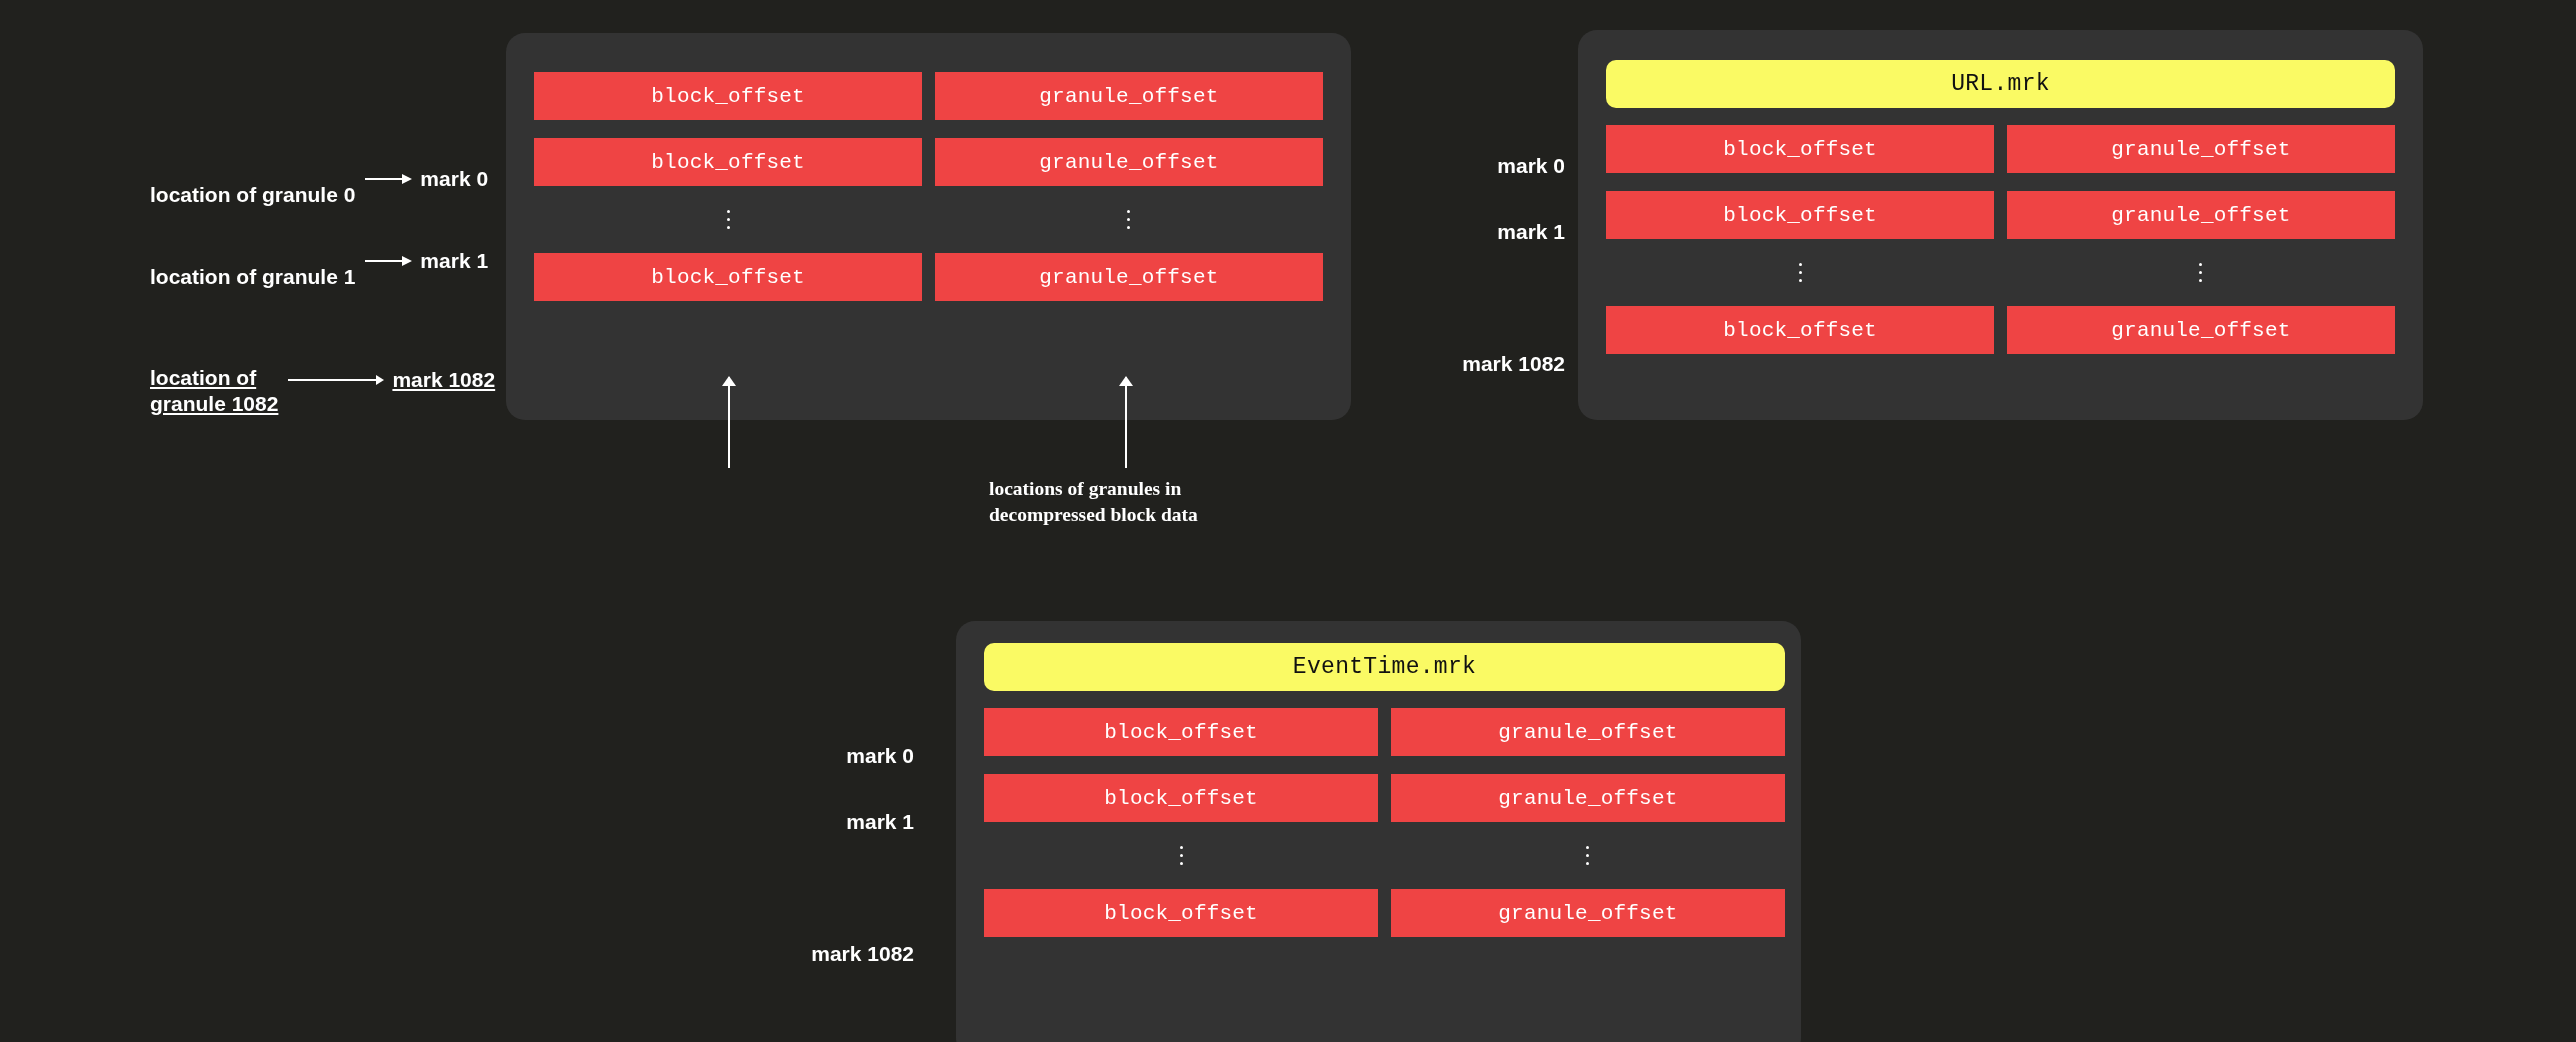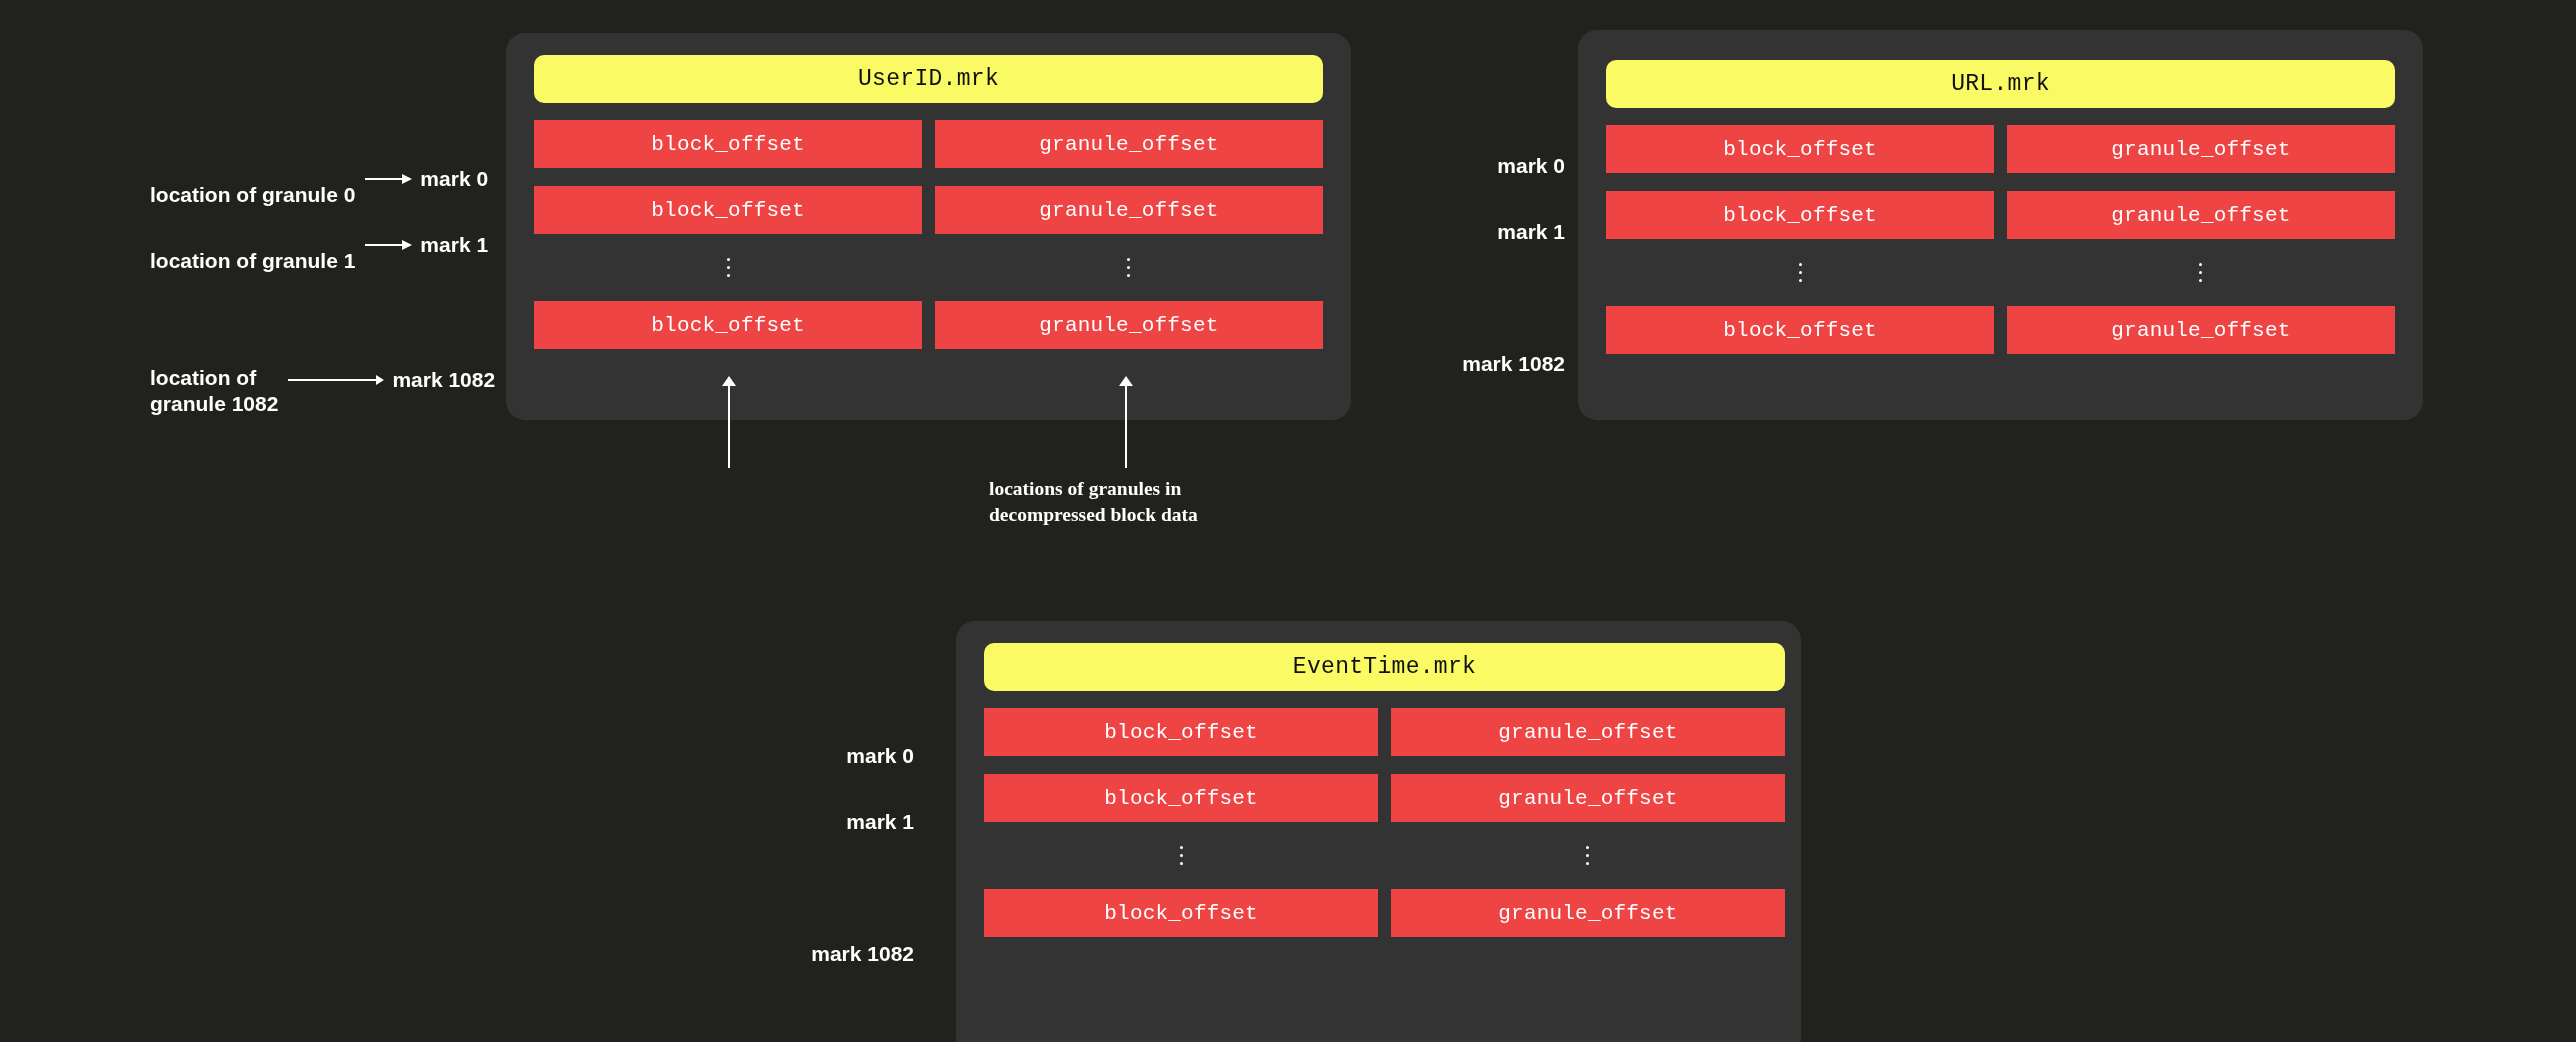--- a/index.html
+++ b/index.html
@@ -176,21 +176,20 @@
     color: #ffffff;
     white-space: pre-line;
   }
 </style>
 </head>
 <body>
 
 <div id="stage">
 
   <div class="mrk-card" style="left:506px; top:33px; width:845px; height:387px; padding:22px 28px 28px 28px;">
-    <div class="card-title">UserID.mrk</div>
 
     <div class="rows" style="margin-top:17px;">
       <div class="mrk-row">
         <div class="cell">block_offset</div>
         <div class="cell">granule_offset</div>
       </div>
       <div class="mrk-row" style="margin-top:18px;">
         <div class="cell">block_offset</div>
         <div class="cell">granule_offset</div>
       </div>
@@ -216,27 +215,27 @@
       </div>
     </div>
   </div>
 
   <div class="loc-note" style="left:150px; top:150px;">
     <span class="loc-text">location of granule 0</span>
     <span class="loc-arrow" style="width:45px;"></span>
     <span class="loc-target">mark 0</span>
   </div>
 
-  <div class="loc-note" style="left:150px; top:216px;">
+  <div class="loc-note" style="left:150px; top:232px;">
     <span class="loc-text">location of granule 1</span>
     <span class="loc-arrow" style="width:45px;"></span>
     <span class="loc-target">mark 1</span>
   </div>
 
-  <div class="loc-note" style="left:150px; top:333px;">
+  <div class="loc-note" style="left:150px; top:333px;text-decoration:underline;">
     <span class="loc-text">location of
 granule 1082</span>
     <span class="loc-arrow plain" style="width:94px; margin-top:10px;"></span>
     <span class="loc-target" style="margin-top:10px;">mark 1082</span>
   </div>
 
   <div class="callout-line" style="left:728px; top:377px; height:91px;"></div>
 
   <div class="callout-line" style="left:1125px; top:377px; height:91px;"></div>
   <div class="callout-text" style="left:989px; top:476px;font-family:Liberation Serif, serif;">locations of granules in

